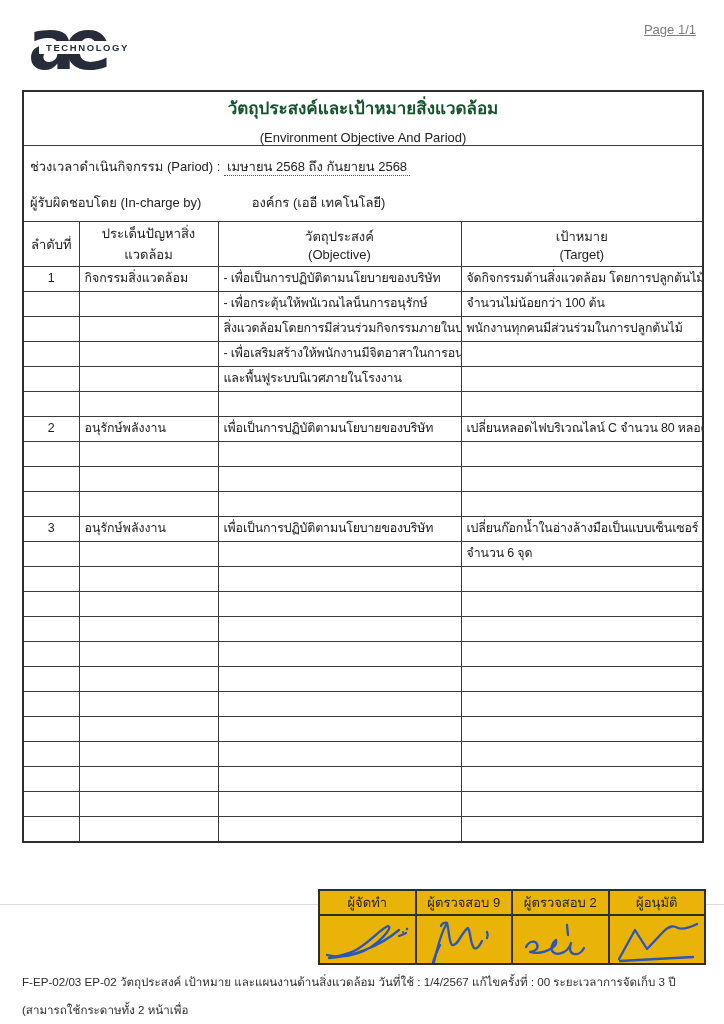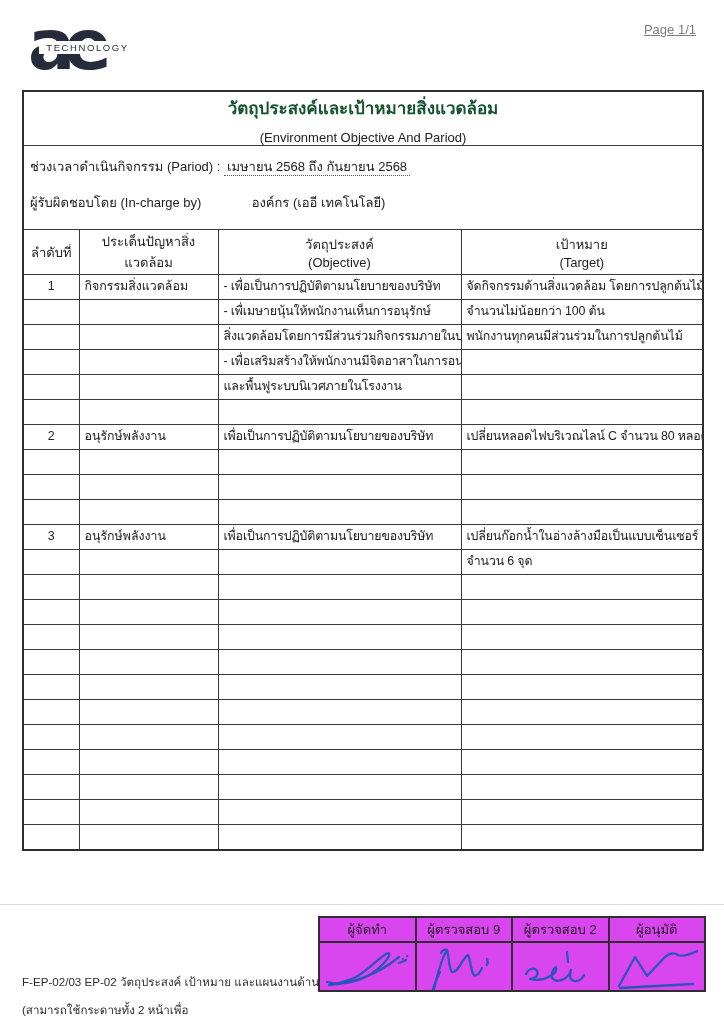--- a/index.html
+++ b/index.html
@@ -17,38 +17,38 @@
   .logo-letters {
     font-family:"DejaVu Sans",sans-serif;
     font-weight:bold; font-size:70px; line-height:66px;
     letter-spacing:-11px; color:#262c3a;
   }
   .logo-band {
     position:absolute; left:11px; top:29px; width:97px; height:13px;
     background:#ffffff; display:flex; align-items:center; justify-content:center;
   }
   .logo-band span {
-    font-size:9.5px; font-weight:normal; letter-spacing:1.6px; color:#262c3a;
+    font-size:9.5px; font-weight:bold; letter-spacing:1.6px; color:#262c3a;
   }
 
   .page-label { position:absolute; top:22px; right:28px; font-size:13px; color:#7d7d7d;text-decoration:underline; }
 
   
   table.main {
     position:absolute; left:22px; top:90px; width:680px;
     border-collapse:collapse; table-layout:fixed;
     border:2px solid #2e2e2e; background:#fff;
   }
   table.main td, table.main th { border:1px solid #3a3a3a; }
 
   td.title-cell { height:54px; text-align:center; vertical-align:middle; padding-top:2px; }
   .title-th { display:block; font-size:17px; font-weight:bold; color:#14532d; }
   .title-en { display:block; font-size:13px; margin-top:9px; color:#222; }
 
-  td.info-cell { height:76px; vertical-align:top; padding:10px 6px 16px 6px; font-size:13px; }
+  td.info-cell { height:76px; vertical-align:top; padding:10px 6px 8px 6px; font-size:13px; }
   .info-line2 { margin-top:15px; }
   .period-value { border-bottom:1px dotted #555; padding:0 3px 1px 3px; }
   .incharge-label { display:inline-block; width:218px; }
 
   tr.head-row th {
     height:45px; font-weight:normal; font-size:13px;
     text-align:center; vertical-align:middle; color:#1e1e1e;
   }
   .hdr2 span { display:block; }
   .hdr2 span + span { }
@@ -59,21 +59,21 @@
   }
   table.main td.c0 { text-align:center; }
   table.main td.c2, table.main td.c3 { letter-spacing:-0.15px; }
 
   
   .scan-line { position:absolute; left:0; top:904px; width:724px; height:1px; background:#dcdcd8; }
 
   
   table.sig {
     position:absolute; left:318px; top:889px; width:388px;
-    border-collapse:collapse; background:#d946ef; table-layout:fixed; z-index:2;margin-top:27px;
+    border-collapse:collapse; background:#eab308; table-layout:fixed; z-index:2;
   }
   table.sig td { border:2px solid #2e2e2e; text-align:center; }
   table.sig tr.sig-head td { height:25px; font-size:13px; color:#1d1d1d; }
   table.sig tr.sig-row td { height:49px; vertical-align:middle; padding:0; }
   .sig-svg { display:block; margin:0 auto; }
   .sig-svg path { fill:none; stroke:#2b55b8; stroke-width:2.3; stroke-linecap:round; stroke-linejoin:round; }
   .sig-svg circle { fill:#2b55b8; }
 
   
   .footer { position:absolute; left:22px; top:968px; width:692px; font-size:11.6px; color:#2d2d2d; line-height:28px; }
@@ -132,21 +132,21 @@
   <tbody id="data-rows">
       <tr>
         <td class="cell c0">1</td>
         <td class="cell c1">กิจกรรมสิ่งแวดล้อม</td>
         <td class="cell c2">- เพื่อเป็นการปฏิบัติตามนโยบายของบริษัท</td>
         <td class="cell c3">จัดกิจกรรมด้านสิ่งแวดล้อม โดยการปลูกต้นไม้</td>
       </tr>
       <tr>
         <td class="cell c0"></td>
         <td class="cell c1"></td>
-        <td class="cell c2">- เพื่เมษายนุ้นให้พนักงานเห็นการอนุรักษ์</td>
+        <td class="cell c2">- เพื่อกระตุ้นให้พนัเวณไลน็นการอนุรักษ์</td>
         <td class="cell c3">จำนวนไม่น้อยกว่า 100 ต้น</td>
       </tr>
       <tr>
         <td class="cell c0"></td>
         <td class="cell c1"></td>
         <td class="cell c2">สิ่งแวดล้อมโดยการมีส่วนร่วมกิจกรรมภายในบริษัท</td>
         <td class="cell c3">พนักงานทุกคนมีส่วนร่วมในการปลูกต้นไม้</td>
       </tr>
       <tr>
         <td class="cell c0"></td>

